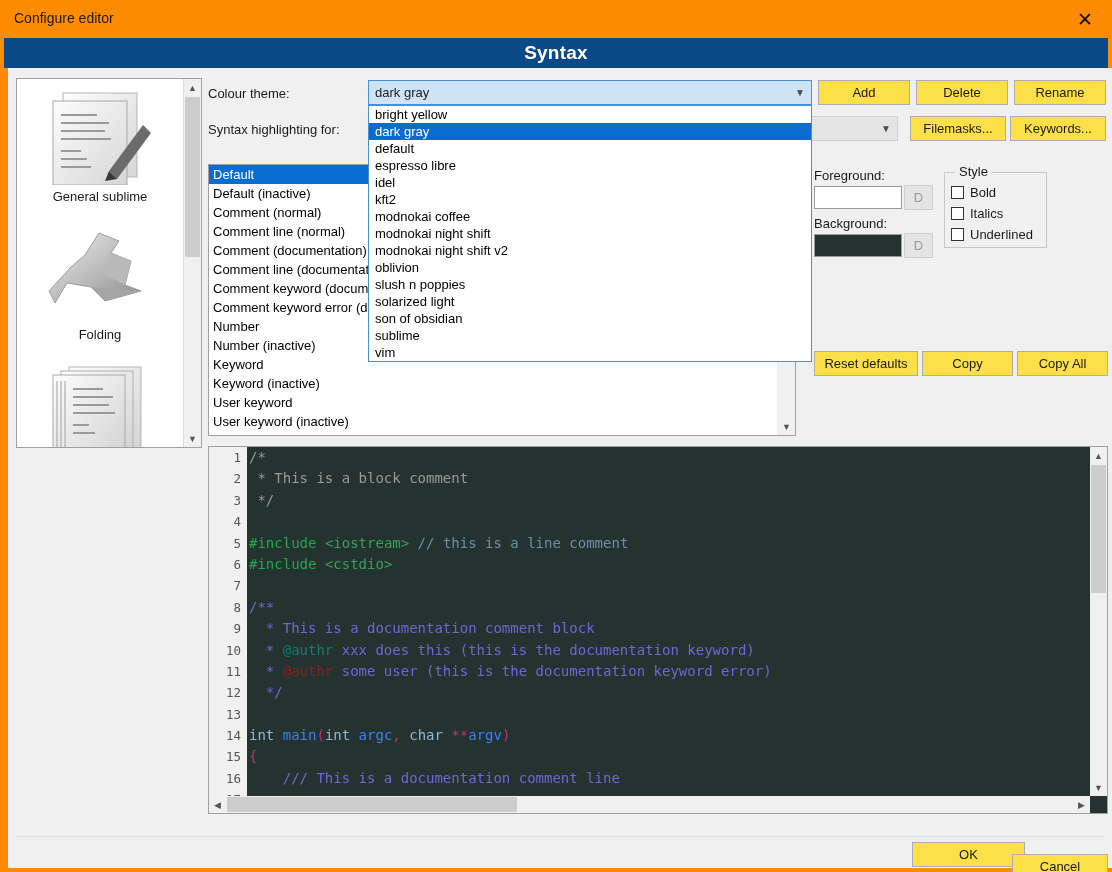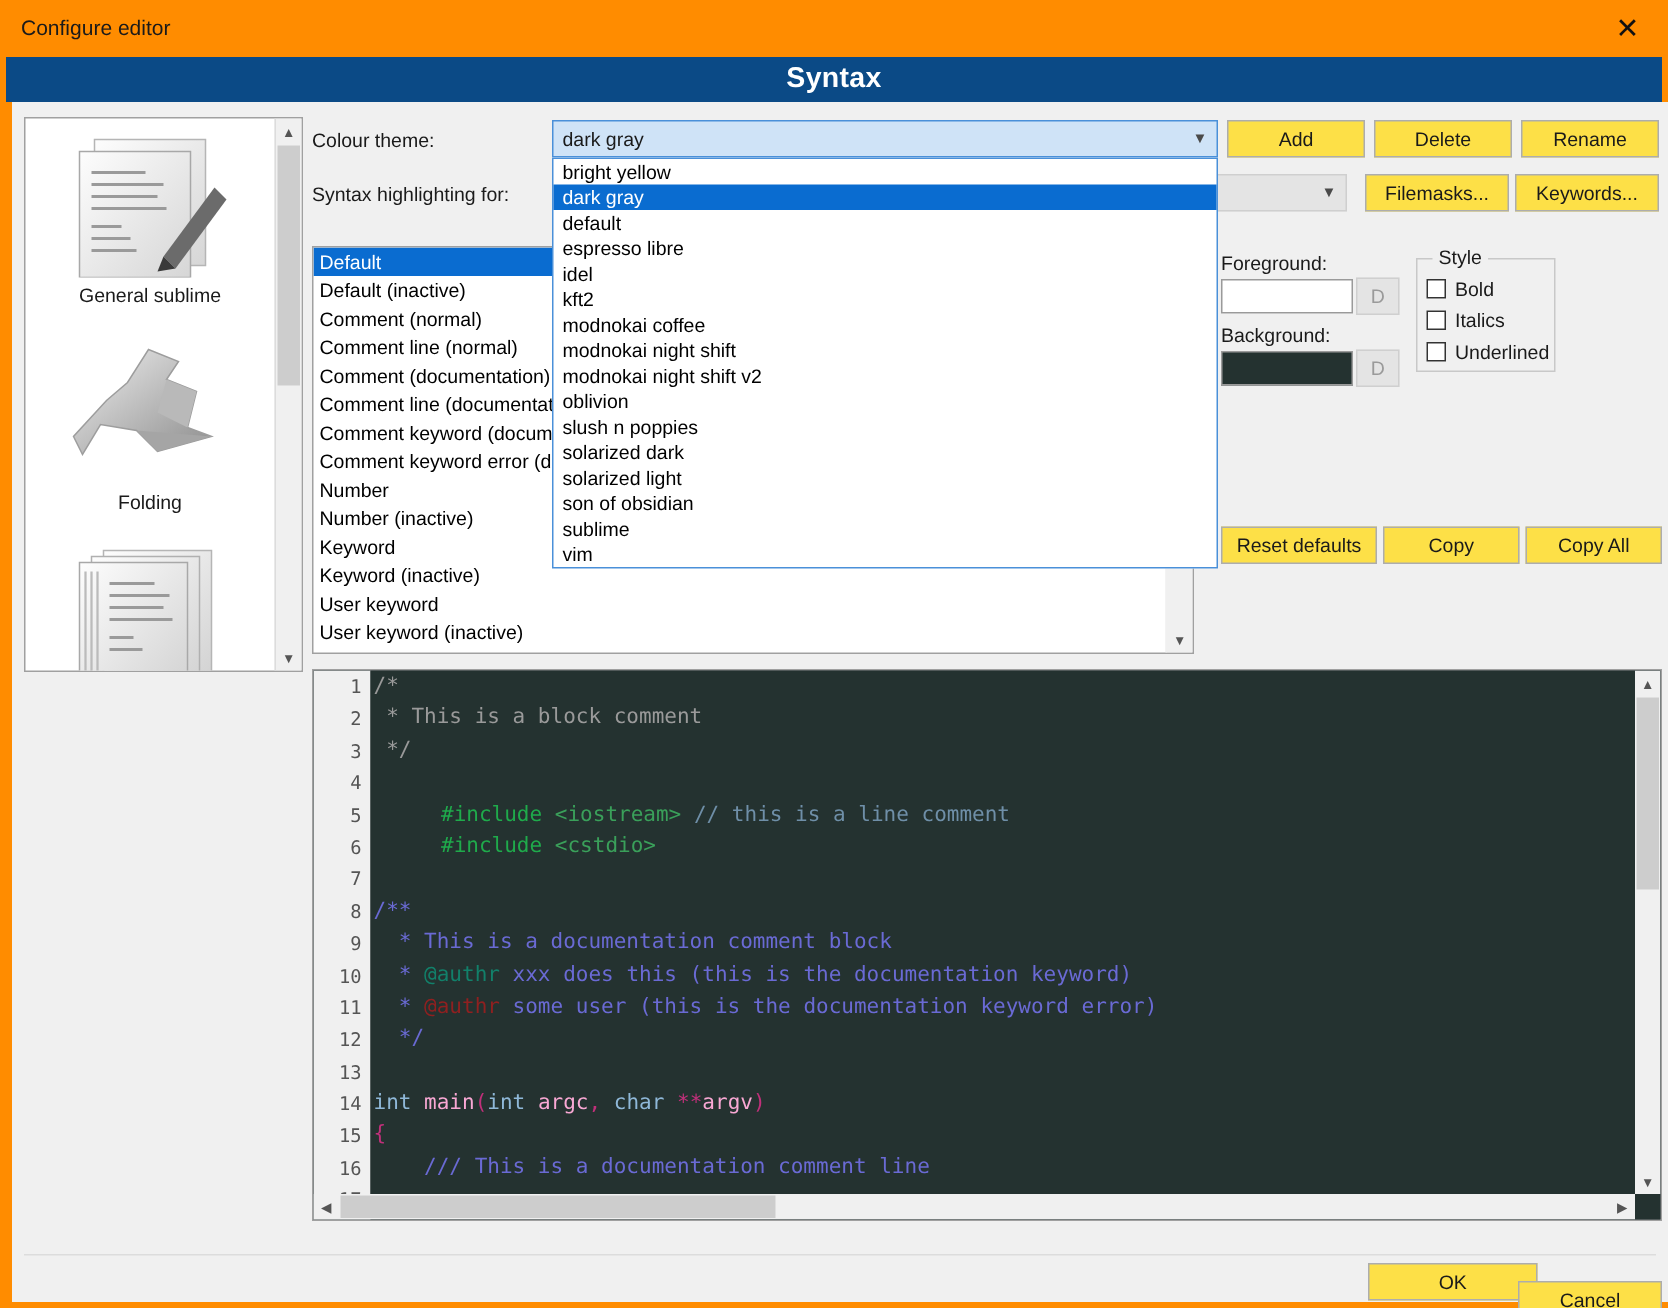--- a/index.html
+++ b/index.html
@@ -66,29 +66,29 @@
   .chk .box{width:13px;height:13px;box-sizing:border-box;border:1px solid #333;background:#fff;margin-right:6px;}
   
   .preview{position:absolute;box-sizing:border-box;border:1px solid #a0a0a0;background:#243230;overflow:hidden;}
   .gutter{position:absolute;left:0;top:0;width:38px;height:100%;background:#f0f0f0;
           font-family:"DejaVu Sans Mono", monospace;font-size:12.5px;color:#555;}
   .gutter .gl{height:21.4px;line-height:21.4px;text-align:right;padding-right:6px;}
   .codearea{position:absolute;left:38px;top:0;right:0;bottom:0;background:#243230;
             font-family:"DejaVu Sans Mono", monospace;font-size:14px;padding-left:2px;}
   .cl{height:21.4px;line-height:21.4px;white-space:pre;}
   .c-cmt{color:#9a9a9a;}
-  .c-pre{color:#1faa4b;margin-left:45px;}
+  .c-pre{color:#1faa4b;}
   .c-inc{color:#3aa05a;}
   .c-line{color:#6f8fa8;}
   .c-doc{color:#6a6ad4;}
   .c-dockw{color:#12806a;}
   .c-docerr{color:#8f2020;}
   .c-kw{color:#8fb8d8;}
   .c-op{color:#c0307a;}
-  .c-id{color:#f9a8d4;text-align:right;}
+  .c-id{color:#3b82f6;text-align:right;}
   .c-blank{color:#243230;}
   
   .pv{position:absolute;right:0;top:0;width:17px;bottom:17px;background:#f0f0f0;}
   .ph{position:absolute;left:0;bottom:0;height:17px;right:17px;background:#f0f0f0;}
   .sbarrow{display:flex;align-items:center;justify-content:center;color:#555;font-size:9px;position:absolute;}
   .pvthumb{position:absolute;background:#cdcdcd;}
   .footer-hr{position:absolute;left:8px;right:8px;height:1px;background:#dcdcdc;}
 </style>
 </head>
 <body>
@@ -225,21 +225,21 @@
     </div>
 
     <div class="lbl" style="left:806px;top:100px;">Foreground:</div>
     <div class="swatch" id="fgswatch" style="left:806px;top:118px;width:88px;background:#ffffff;"></div>
     <div class="dbtn" style="left:896px;top:117px;">D</div>
 
     <div class="lbl" style="left:806px;top:148px;">Background:</div>
     <div class="swatch" id="bgswatch" style="left:806px;top:166px;width:88px;background:#243230;"></div>
     <div class="dbtn" style="left:896px;top:165px;">D</div>
 
-    <div class="group" style="left:936px;top:104px;width:93px;height:76px;">
+    <div class="group" style="left:936px;top:104px;width:103px;height:76px;">
       <div class="gtitle">Style</div>
       <div class="chk" style="left:6px;top:12px;">
         <span class="box"></span>
         <span>Bold</span>
       </div>
       <div class="chk" style="left:6px;top:33px;">
         <span class="box"></span>
         <span>Italics</span>
       </div>
       <div class="chk" style="left:6px;top:54px;">
@@ -311,21 +311,20 @@
         <div class="dropitem sel">dark gray</div>
         <div class="dropitem">default</div>
         <div class="dropitem">espresso libre</div>
         <div class="dropitem">idel</div>
         <div class="dropitem">kft2</div>
         <div class="dropitem">modnokai coffee</div>
         <div class="dropitem">modnokai night shift</div>
         <div class="dropitem">modnokai night shift v2</div>
         <div class="dropitem">oblivion</div>
         <div class="dropitem">slush n poppies</div>
-        <div class="dropitem">solarized dark</div>
         <div class="dropitem">solarized light</div>
         <div class="dropitem">son of obsidian</div>
         <div class="dropitem">sublime</div>
         <div class="dropitem">vim</div>
       </div>
 
   </div>
 </div>
 
 </body></html>

